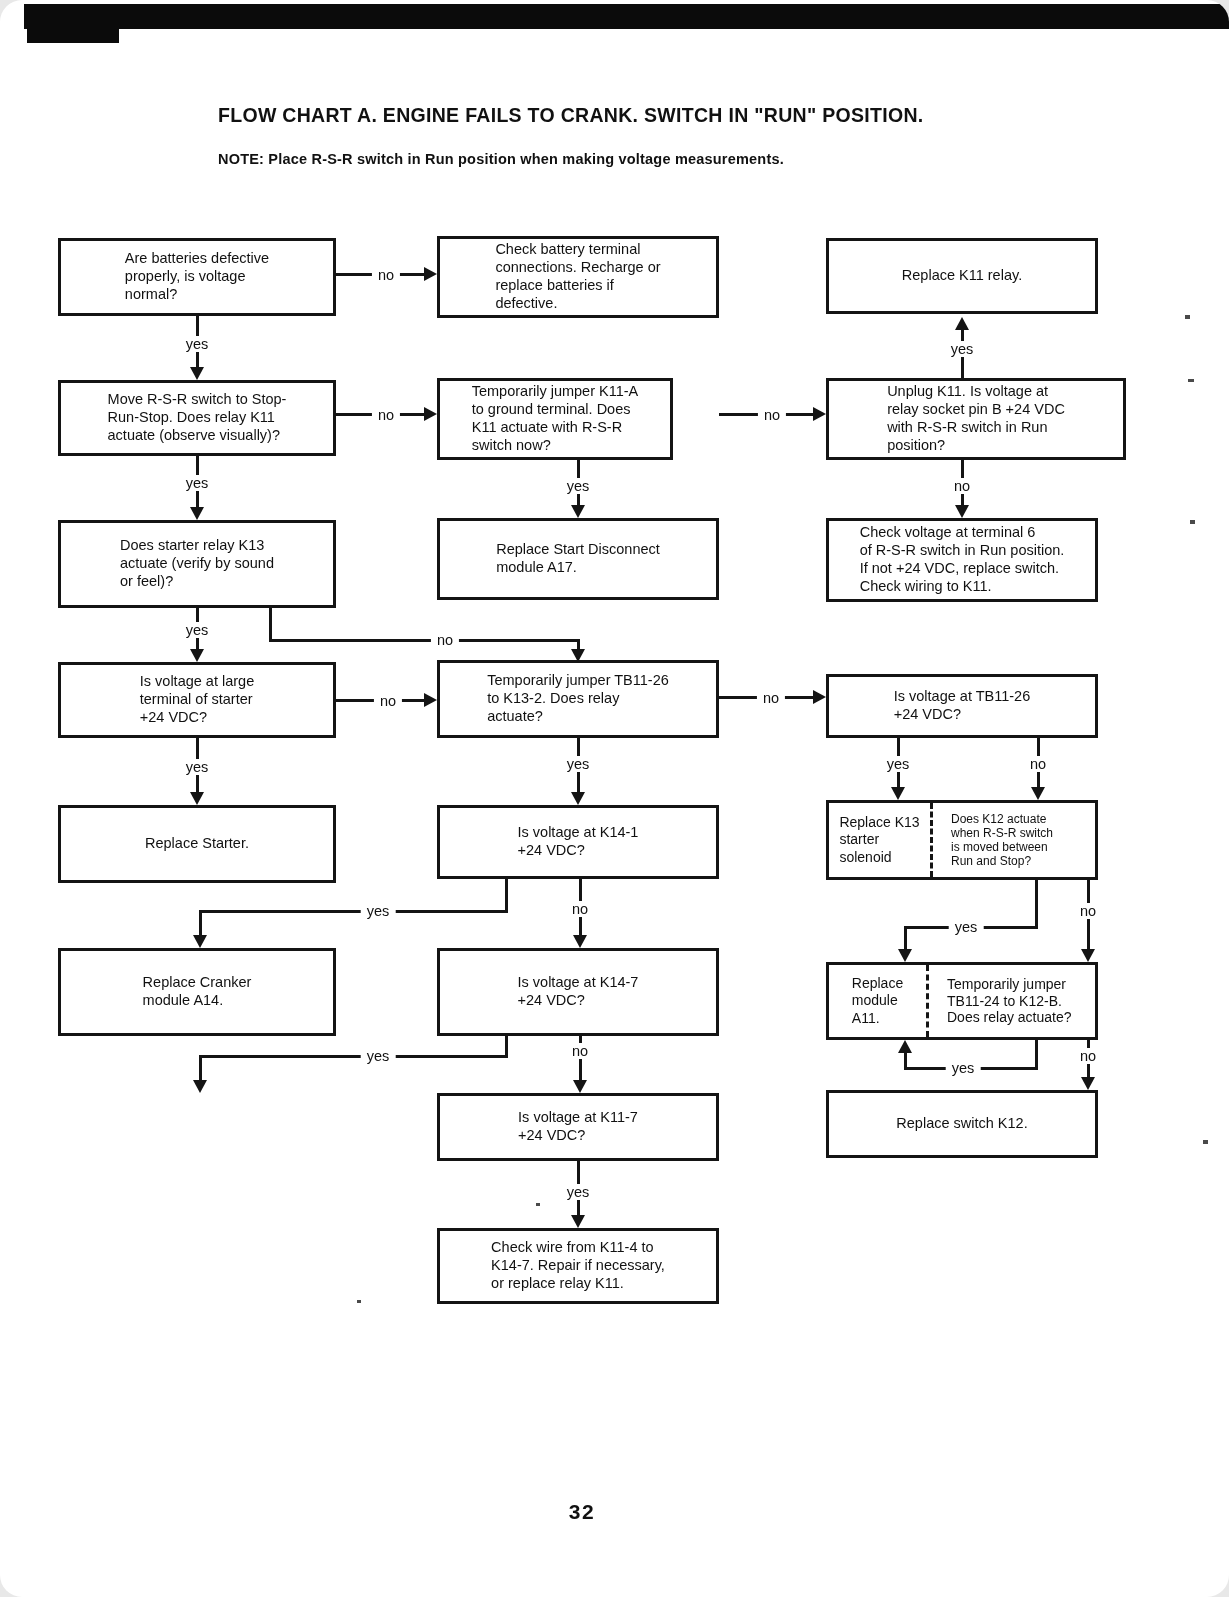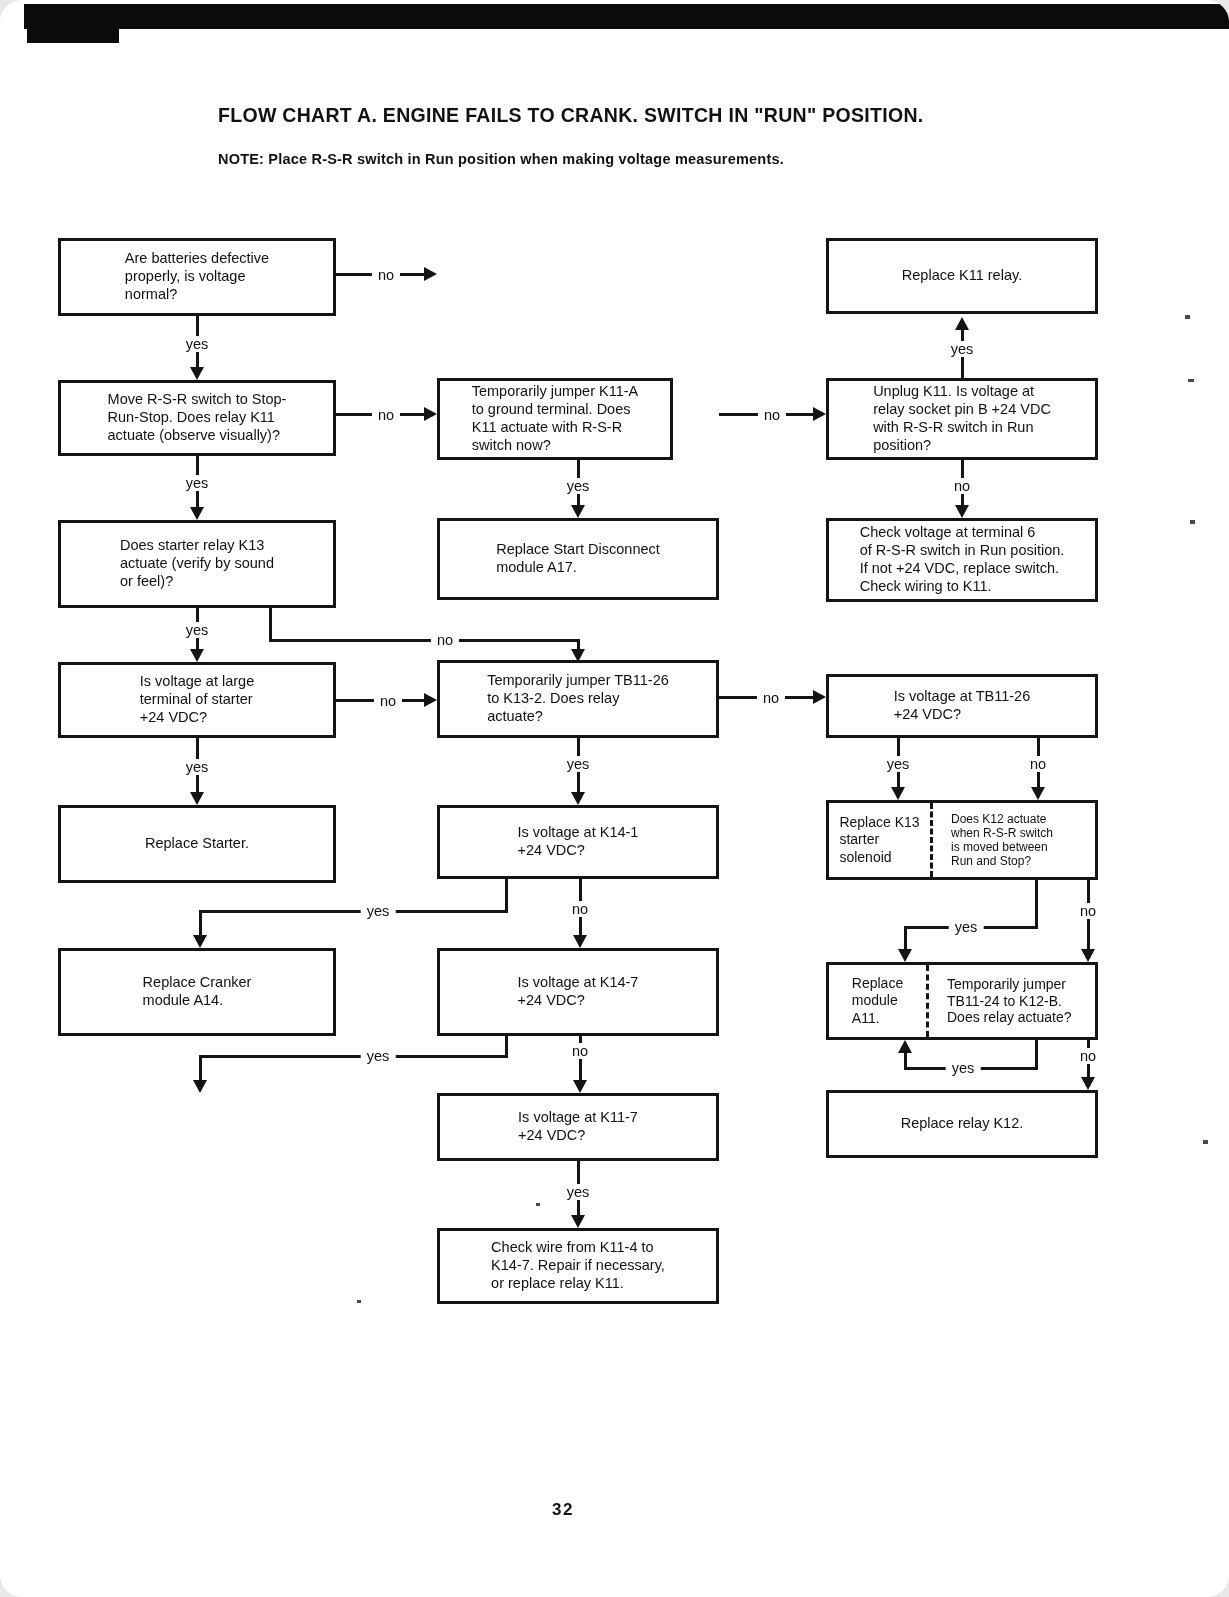--- a/index.html
+++ b/index.html
@@ -14,21 +14,21 @@
   .split .cell{height:100%;display:flex;align-items:center;box-sizing:border-box;}
   .split .cell.a{border-right:3px dashed #141414;justify-content:center;}
   .split .cell.b{flex:1;padding-left:18px;}
   .hline{position:absolute;height:3px;background:#141414;}
   .vline{position:absolute;width:3px;background:#141414;}
   .ah{position:absolute;width:0;height:0;}
   .ah.down{border-left:7px solid transparent;border-right:7px solid transparent;border-top:13px solid #141414;}
   .ah.up{border-left:7px solid transparent;border-right:7px solid transparent;border-bottom:13px solid #141414;}
   .ah.right{border-top:7px solid transparent;border-bottom:7px solid transparent;border-left:13px solid #141414;}
   .elbl{position:absolute;transform:translate(-50%,-50%);background:#fff;padding:0 6px;font-size:14.5px;}
-  .pageno{position:absolute;left:552px;top:1500px;width:60px;text-align:left;font-size:17px;font-weight:bold;letter-spacing:1.5px;}
+  .pageno{position:absolute;left:552px;top:1500px;width:60px;text-align:center;font-size:21px;font-weight:bold;letter-spacing:1.5px;}
   .spk{position:absolute;background:#2a2a2a;opacity:.85;}
 </style>
 </head>
 <body>
 
 <div id="page">
 
   <div class="topbar" style="left:24px;top:4px;width:1205px;height:25px"></div>
   <div class="topbar" style="left:27px;top:4px;width:92px;height:39px"></div>
   <div class="spk" style="left:1185px;top:315px;width:5px;height:4px"></div>
@@ -40,36 +40,42 @@
   <div class="spk" style="left:536px;top:1203px;width:4px;height:3px"></div>
 
   <div class="title">FLOW CHART A. ENGINE FAILS TO CRANK. SWITCH IN "RUN" POSITION.</div>
   <div class="note">NOTE: Place R-S-R switch in Run position when making voltage measurements.</div>
 
   <div class="node" style="left:58px;top:238px;width:278px;height:78px">
       <div class="txt">Are batteries defective
 properly, is voltage
 normal?</div>
     </div>
+  <div class="node" style="left:437px;top:236px;width:282px;height:82px">
+      <div class="txt">Check battery terminal
+connections. Recharge or
+replace batteries if
+defective.</div>
+    </div>
   <div class="node" style="left:826px;top:238px;width:272px;height:76px">
       <div class="txt">Replace K11 relay.</div>
     </div>
 
   <div class="node" style="left:58px;top:380px;width:278px;height:76px">
       <div class="txt">Move R-S-R switch to Stop-
 Run-Stop. Does relay K11
 actuate (observe visually)?</div>
     </div>
   <div class="node" style="left:437px;top:378px;width:236px;height:82px">
       <div class="txt">Temporarily jumper K11-A
 to ground terminal. Does
 K11 actuate with R-S-R
 switch now?</div>
     </div>
-  <div class="node" style="left:826px;top:378px;width:272px;height:82px">
+  <div class="node" style="left:826px;top:378px;width:300px;height:82px">
       <div class="txt">Unplug K11. Is voltage at
 relay socket pin B +24 VDC
 with R-S-R switch in Run
 position?</div>
     </div>
 
   <div class="node" style="left:58px;top:520px;width:278px;height:88px">
       <div class="txt">Does starter relay K13
 actuate (verify by sound
 or feel)?</div>
@@ -140,21 +146,21 @@
 TB11-24 to K12-B.
 Does relay actuate?</div>
       </div>
   </div>
 
   <div class="node" style="left:437px;top:1093px;width:282px;height:68px">
       <div class="txt">Is voltage at K11-7
 +24 VDC?</div>
     </div>
   <div class="node" style="left:826px;top:1090px;width:272px;height:68px">
-      <div class="txt">Replace relay K12.</div>
+      <div class="txt">Replace switch K12.</div>
     </div>
 
   <div class="node" style="left:437px;top:1228px;width:282px;height:76px">
       <div class="txt">Check wire from K11-4 to
 K14-7. Repair if necessary,
 or replace relay K11.</div>
     </div>
 
   <div class="hline" style="left:336px;top:273px;width:89px"></div>
   <div class="ah right" style="left:424px;top:267px"></div>

